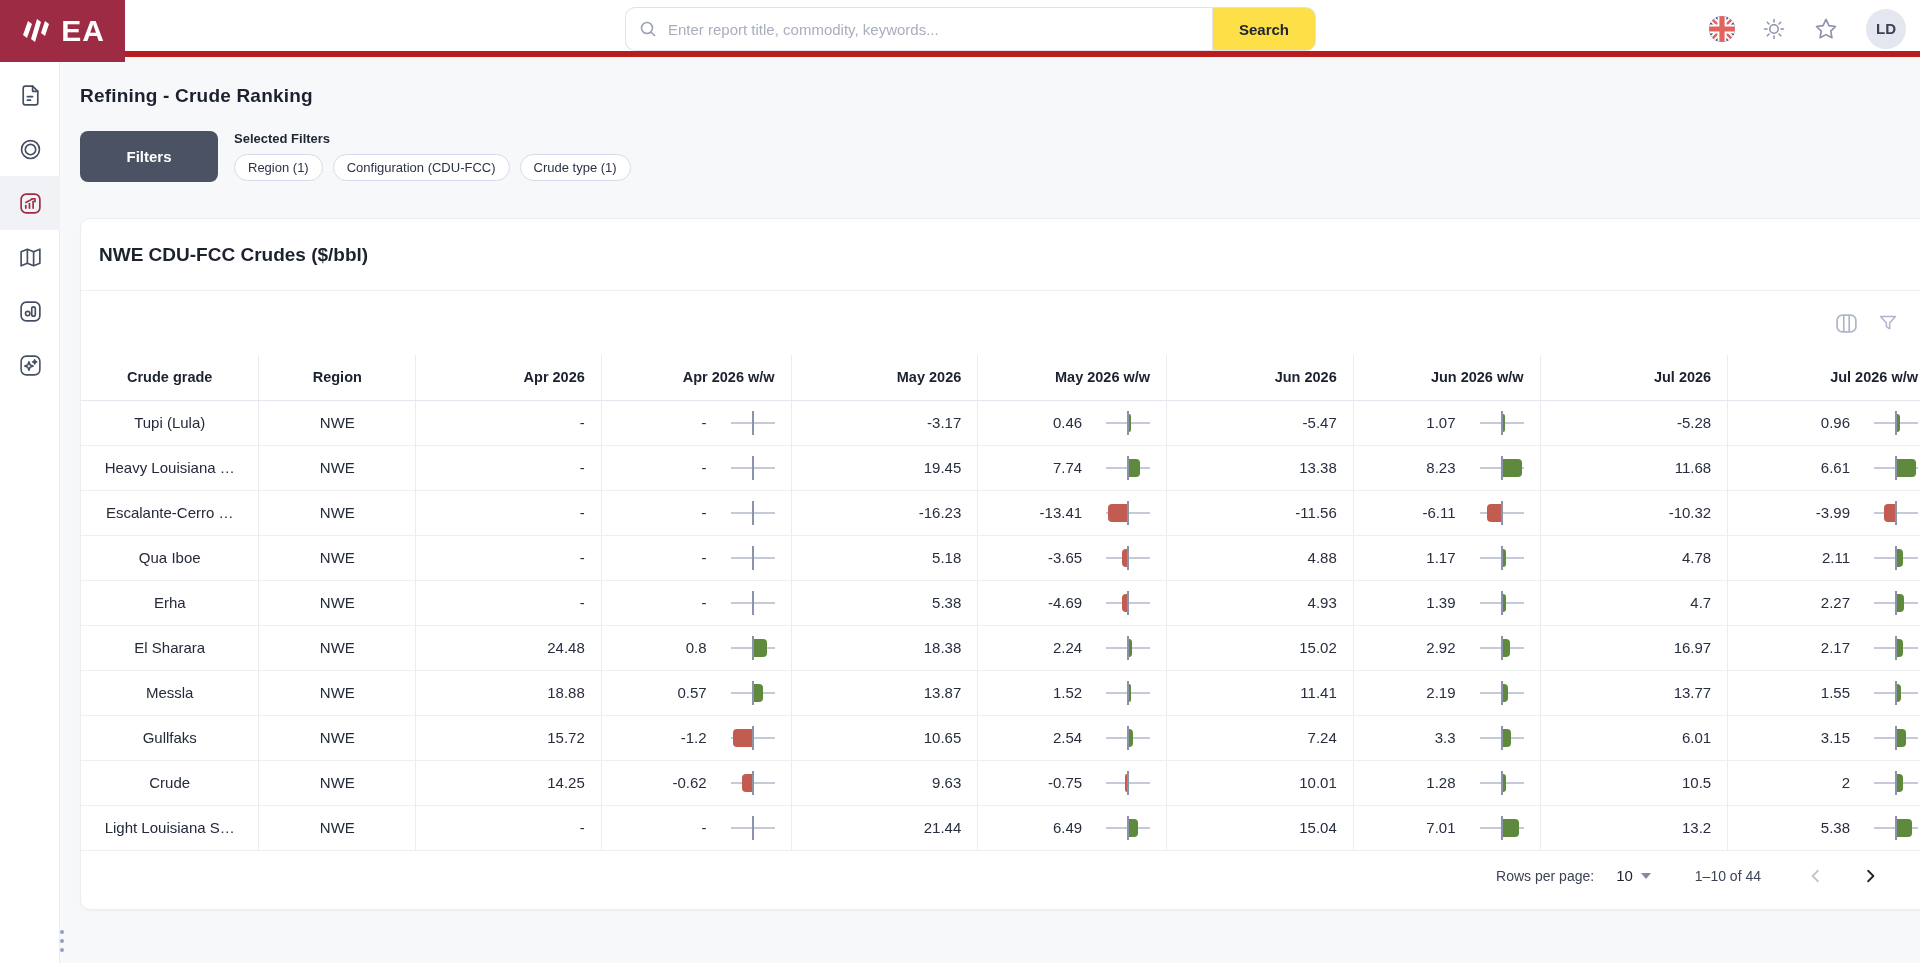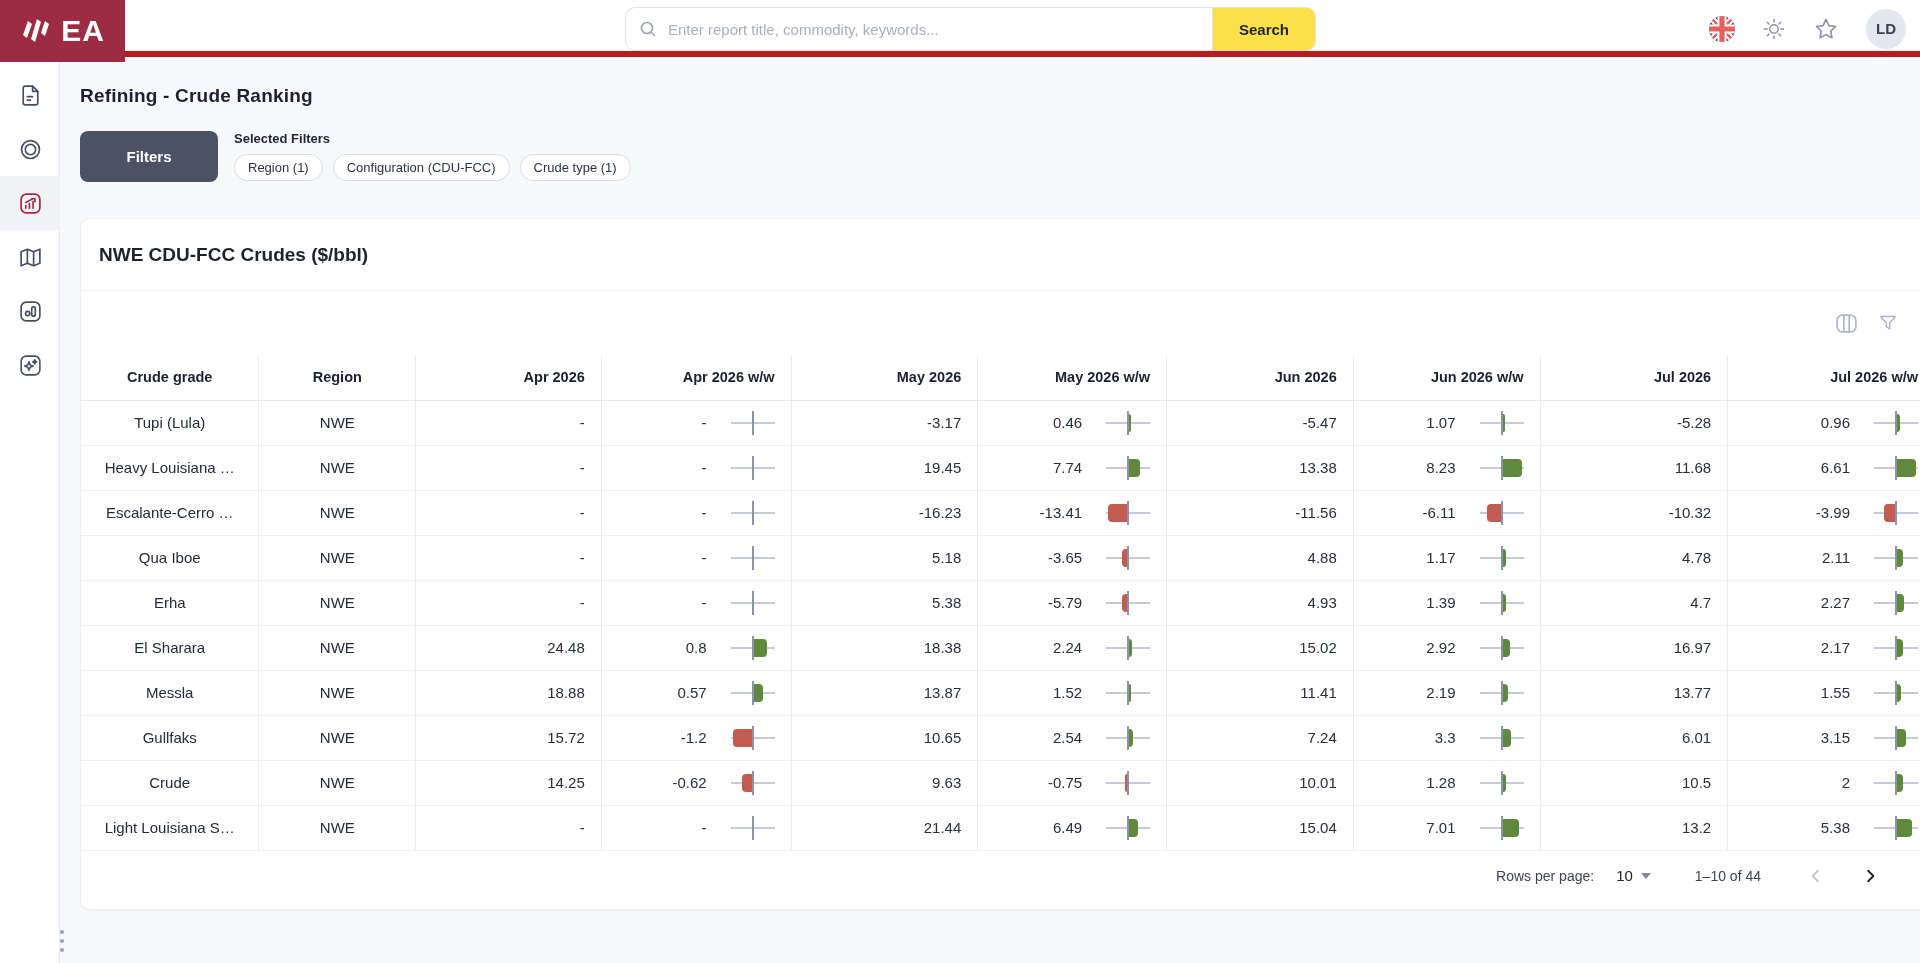--- a/index.html
+++ b/index.html
@@ -478,21 +478,21 @@
               <span>-</span>
               <span class="mini">
                 <i class="line"></i>
                 <i class="tick"></i>
               </span>
             </div>
           </td>
           <td>5.38</td>
           <td>
             <div class="ww">
-              <span>-5.79</span>
+              <span>-4.69</span>
               <span class="mini">
                 <i class="line"></i>
                 <i class="tick"></i>
                 <i class="bar" style="width: 5px; left: 16px; background: rgb(194, 91, 80); border-radius: 4px 0px 0px 4px;"></i>
               </span>
             </div>
           </td>
           <td>4.93</td>
           <td>
             <div class="ww">

